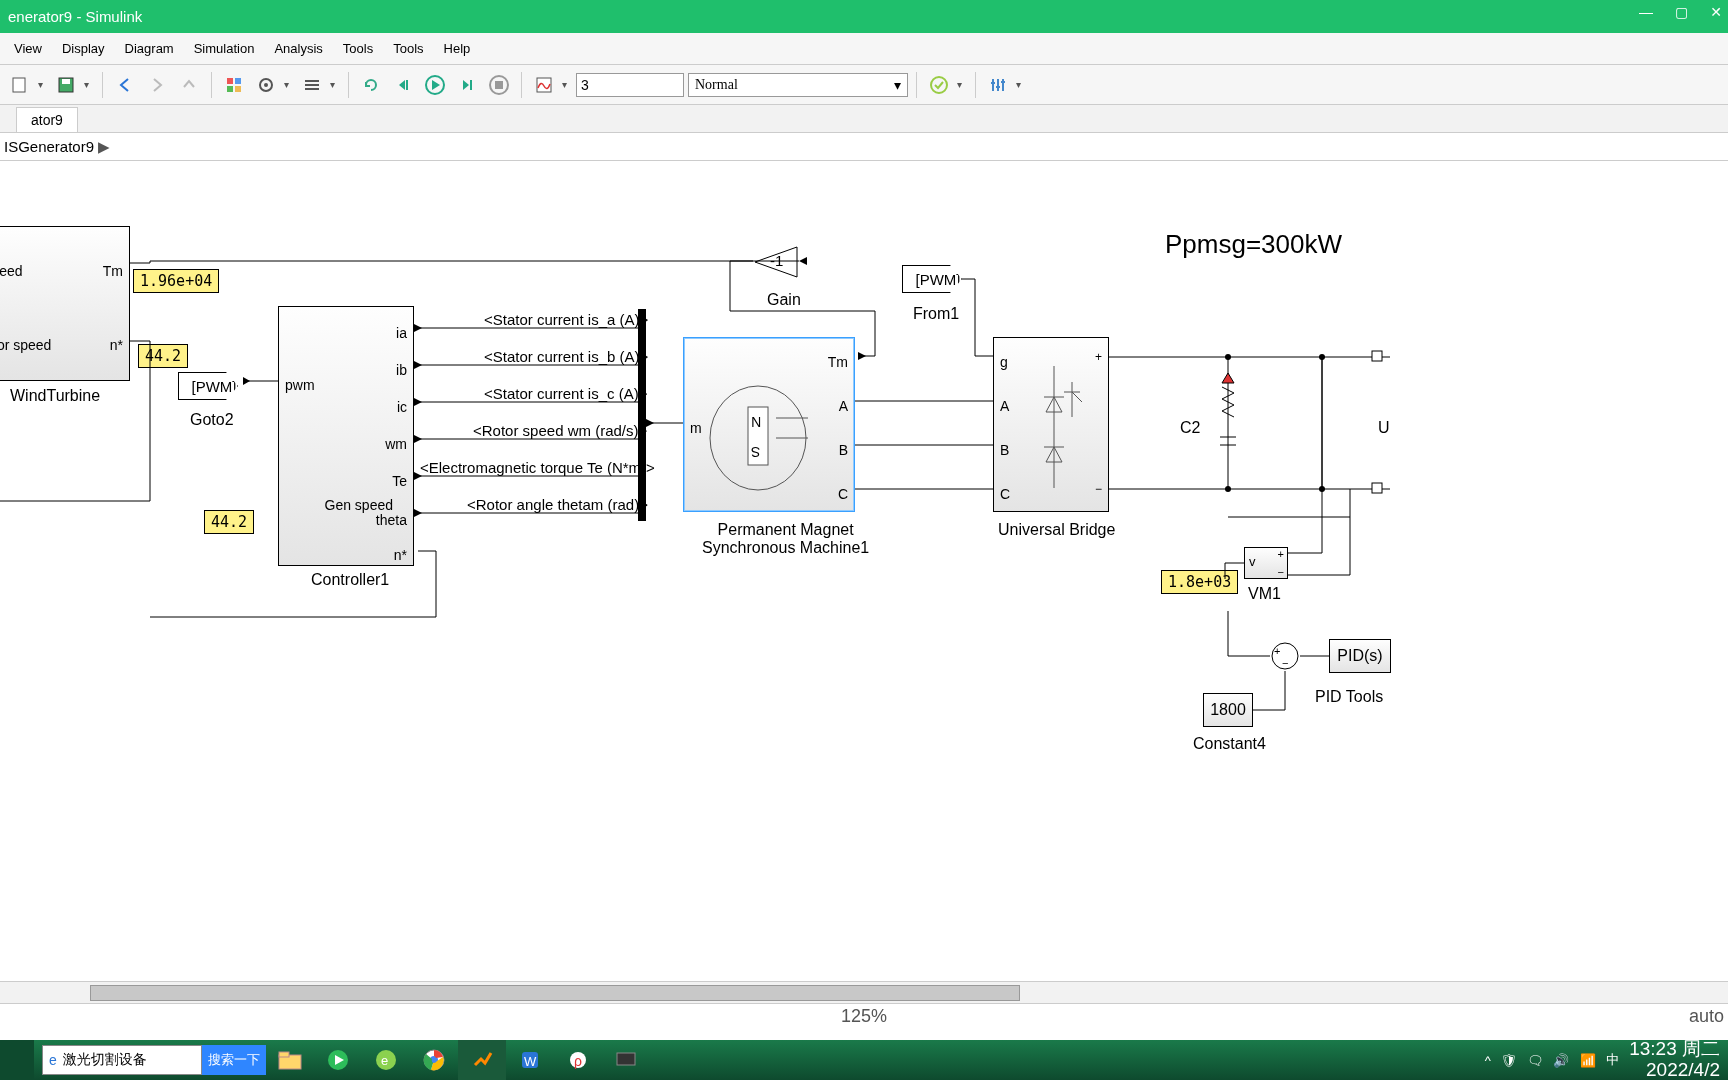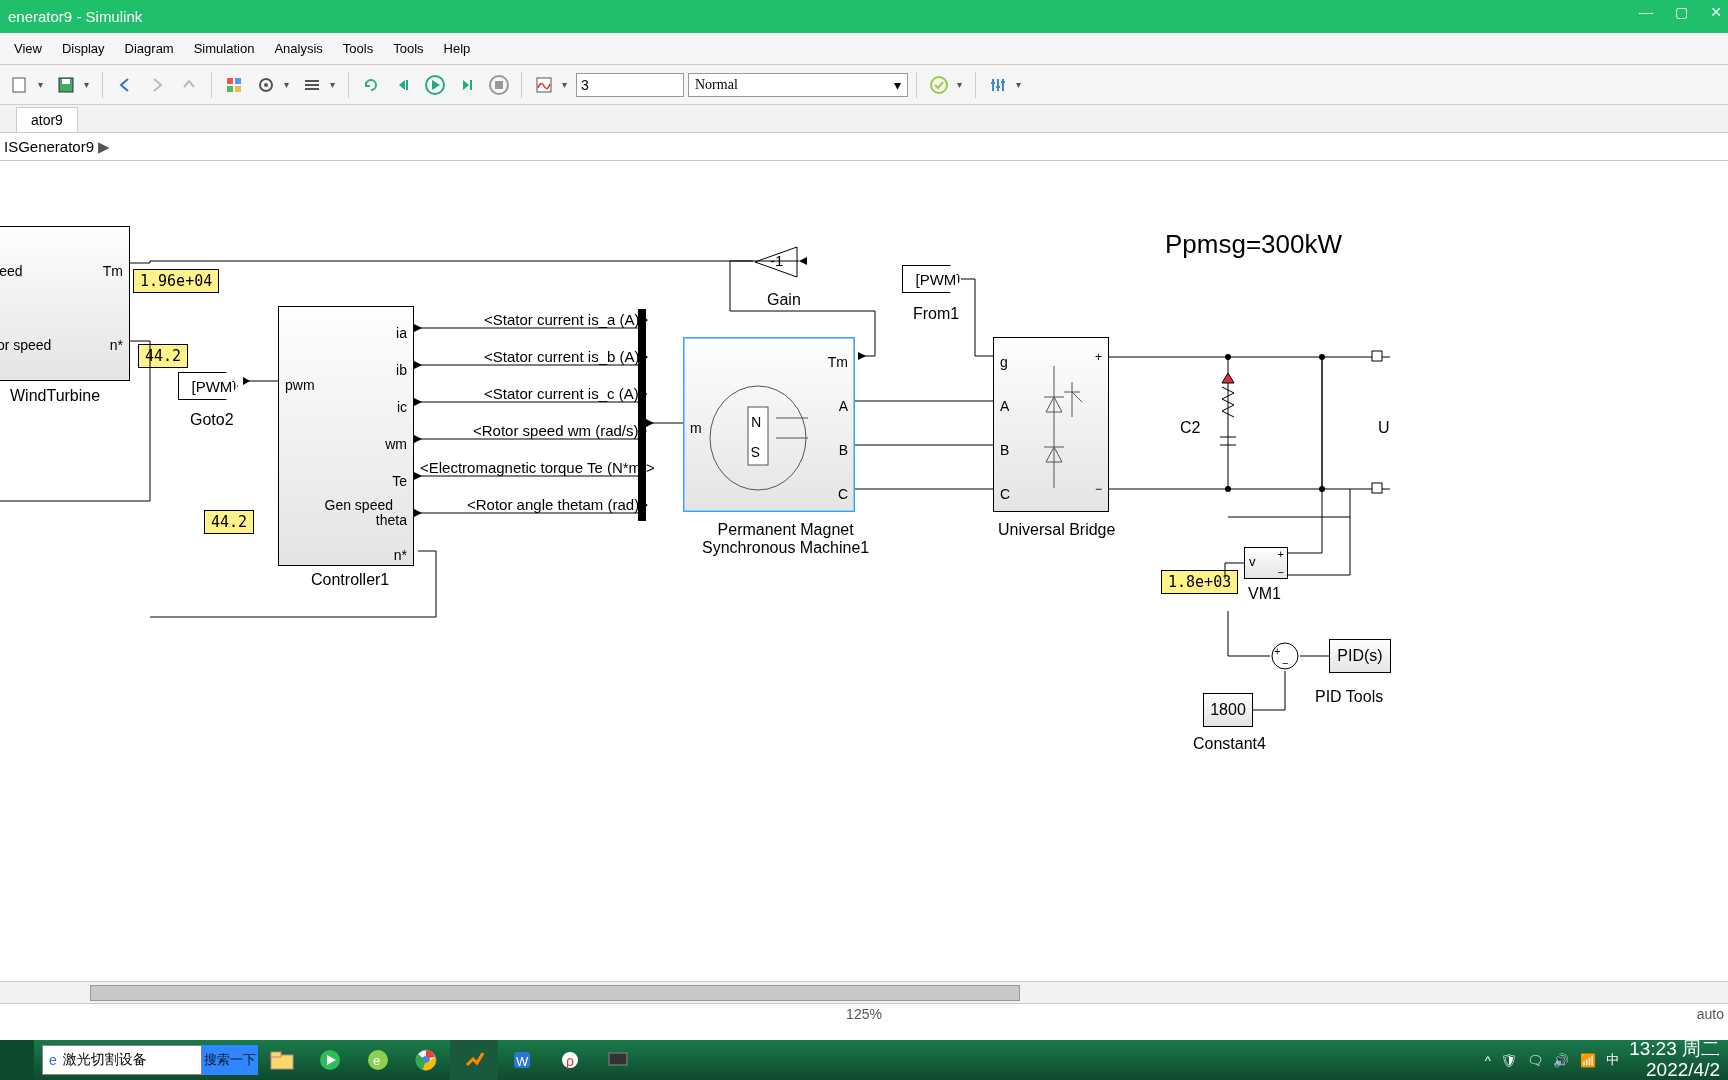--- a/index.html
+++ b/index.html
@@ -40,28 +40,28 @@
 .disp { position: absolute; background: #fff28a; border: 1px solid #000; padding: 2px 6px; font-size: 15px; font-family: Consolas, monospace; }
 .tag { position: absolute; border: 1px solid #000; background: #fff; font-size: 15px; display: flex; align-items: center; justify-content: center; }
 .tagR { clip-path: polygon(0 0, 80% 0, 100% 50%, 80% 100%, 0 100%); padding-right: 12px; padding-left: 24px; }
 svg.wires { position: absolute; left:0; top:0; width:100%; height:100%; pointer-events:none; }
 svg.wires line, svg.wires polyline { stroke:#000; stroke-width:1; fill:none; }
 .tri { stroke:#000; fill:#fff; }
 
 
 .hscroll { height: 22px; background: #f2f2f2; border-top: 1px solid #ccc; position: relative; }
 .hscroll .thumb { position: absolute; left: 90px; top: 3px; height: 16px; width: 930px; background: #c8c8c8; border: 1px solid #999; }
-.status { height: 24px; background: #fff; border-top: 1px solid #ccc; text-align: center; font-size: 14px; color: #555; padding-top: 2px; position: relative; }
+.status { height: 24px; background: #fff; border-top: 1px solid #ccc; text-align: center; font-size: 18px; color: #555; padding-top: 2px; position: relative; }
 .status .right { position: absolute; right: 4px; top: 2px; }
 
 
 .taskbar { position: absolute; left:0; bottom:0; width:100%; height: 40px; background: linear-gradient(#1a7a4a,#0e4a2e); display: flex; align-items: center; }
 .taskbar .start { width: 34px; height: 40px; background: #0e4a2e; }
 .searchbox { width: 160px; height: 30px; background: #fff; border: 1px solid #888; display: flex; align-items: center; padding: 0 6px; font-size: 14px; margin-left: 4px; }
-.searchbtn { width: 56px; height: 30px; background: #2f86ff; color:#0f172a; display:flex; align-items:center; justify-content:center; font-size:13px; }
+.searchbtn { width: 64px; height: 30px; background: #2f86ff; color:#ffffff; display:flex; align-items:center; justify-content:center; font-size:13px; }
 .tbicon { width: 48px; height: 40px; display: flex; align-items:center; justify-content:center; }
 .tray { margin-left:auto; display:flex; align-items:center; gap:10px; padding-right:8px; color:#fff; font-size:13px; }
 .clock { text-align:right; line-height:1.1; font-size:19px; }
 
 .annot { position: absolute; font-size: 26px; font-family: Arial; }
 </style>
 </head>
 <body>
 
 <div class="titlebar">

